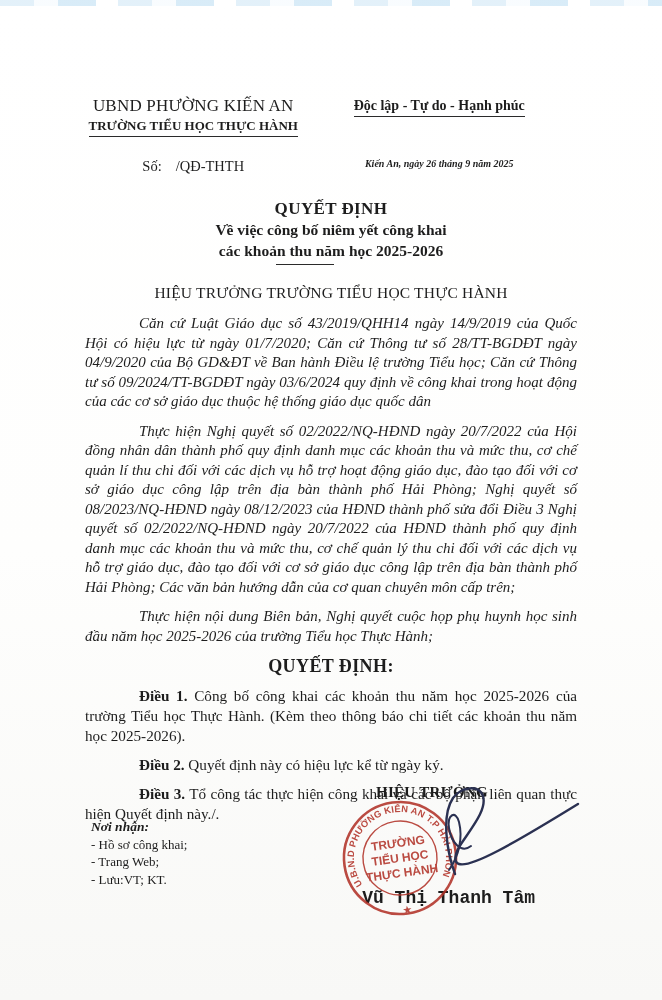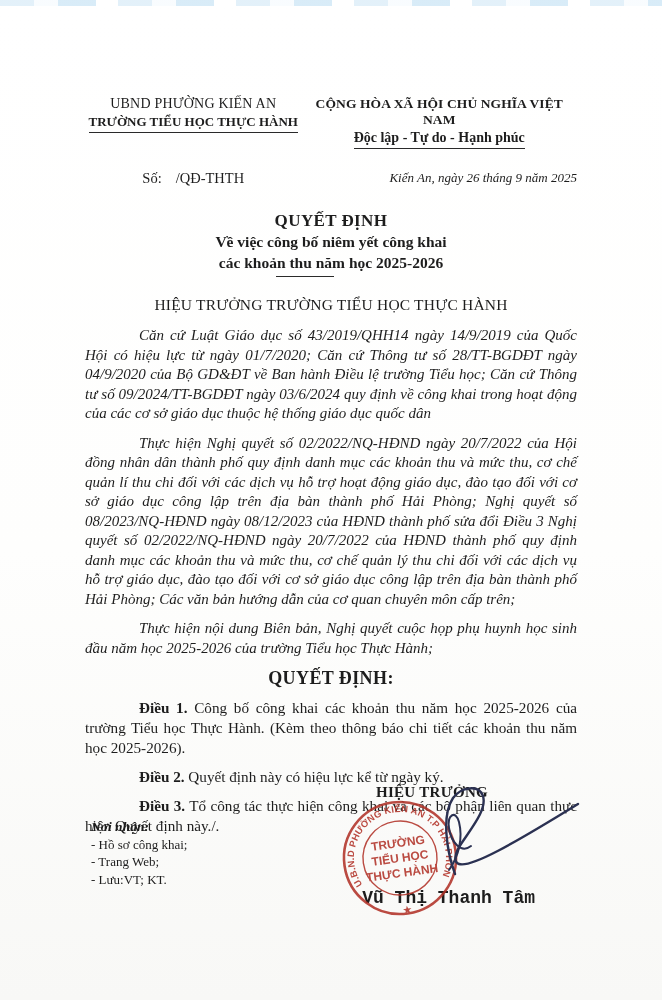--- a/index.html
+++ b/index.html
@@ -12,30 +12,30 @@
   .topstrip{
     position:absolute;top:0;left:0;right:0;height:6px;
     background:repeating-linear-gradient(90deg,#dcedf8 0 34px,#f7fbfe 34px 58px,#cfe7f6 58px 96px,#ffffff 96px 118px);
     opacity:.8;
   }
   .doc{position:absolute;left:85px;top:96px;width:492px;}
   
   .hdr{display:flex;}
   .hdr-left{width:44%;text-align:center;}
   .hdr-right{width:56%;text-align:center;}
-  .h-l1{font-size:14px;letter-spacing:.2px;}
+  .h-l1{font-size:17px;letter-spacing:.2px;}
   .h-l2{font-size:13px;font-weight:bold;margin-top:2px;font-family:Liberation Serif, serif;}
   .h-l2 .ul{display:inline-block;border-bottom:1.3px solid #2a2a2a;padding-bottom:2px;}
   .h-r1{font-size:13.5px;font-weight:bold;letter-spacing:.1px;}
   .h-r2{font-size:14px;font-weight:bold;margin-top:2px;}
   .h-r2 .ul{display:inline-block;border-bottom:1.3px solid #2a2a2a;padding-bottom:2px;}
   .subrow{display:flex;margin-top:21px;}
   .num{width:44%;text-align:center;font-size:14.5px;}
   .num .numval{margin-left:14px;}
-  .dateline{width:56%;text-align:right;font-style:italic;font-weight:normal;font-size:13px;}
+  .dateline{width:56%;text-align:center;font-style:italic;font-weight:bold;font-size:10px;}
   
   .titleblock{text-align:center;margin-top:23px;line-height:1.32;}
   .t-main{font-size:17px;font-weight:bold;letter-spacing:.4px;}
   .t-sub{font-size:15.5px;font-weight:bold;}
   .t-underline{width:58px;border-bottom:1.6px solid #2a2a2a;margin:3px auto 0;transform:translateX(-26px);}
   .issuer{text-align:center;font-weight:normal;font-size:15.5px;margin-top:19px;letter-spacing:.2px;}
   
   .preamble p{font-style:italic;text-align:justify;text-indent:54px;font-size:15px;line-height:19.5px;margin:10px 0 0;}
   .preamble p:first-child{margin-top:12px;}
   .decision-heading{text-align:center;font-weight:bold;font-size:18px;margin-top:10px;letter-spacing:.4px;}
@@ -56,21 +56,20 @@
 <div class="topstrip"></div>
 
 <div class="doc">
 
   <div class="hdr">
     <div class="hdr-left">
       <div class="h-l1">UBND PHƯỜNG KIẾN AN</div>
       <div class="h-l2"><span class="ul">TRƯỜNG TIỂU HỌC THỰC HÀNH</span></div>
     </div>
     <div class="hdr-right">
-      <div class="h-r1">CỘNG HÒA XÃ HỘI CHỦ NGHĨA VIỆT NAM</div>
       <div class="h-r2"><span class="ul">Độc lập - Tự do - Hạnh phúc</span></div>
     </div>
   </div>
 
   <div class="subrow">
     <div class="num">
       <span>Số:</span><span class="numval">/QĐ-THTH</span>
     </div>
     <div class="dateline">Kiến An, ngày 26 tháng 9 năm 2025</div>
   </div>

